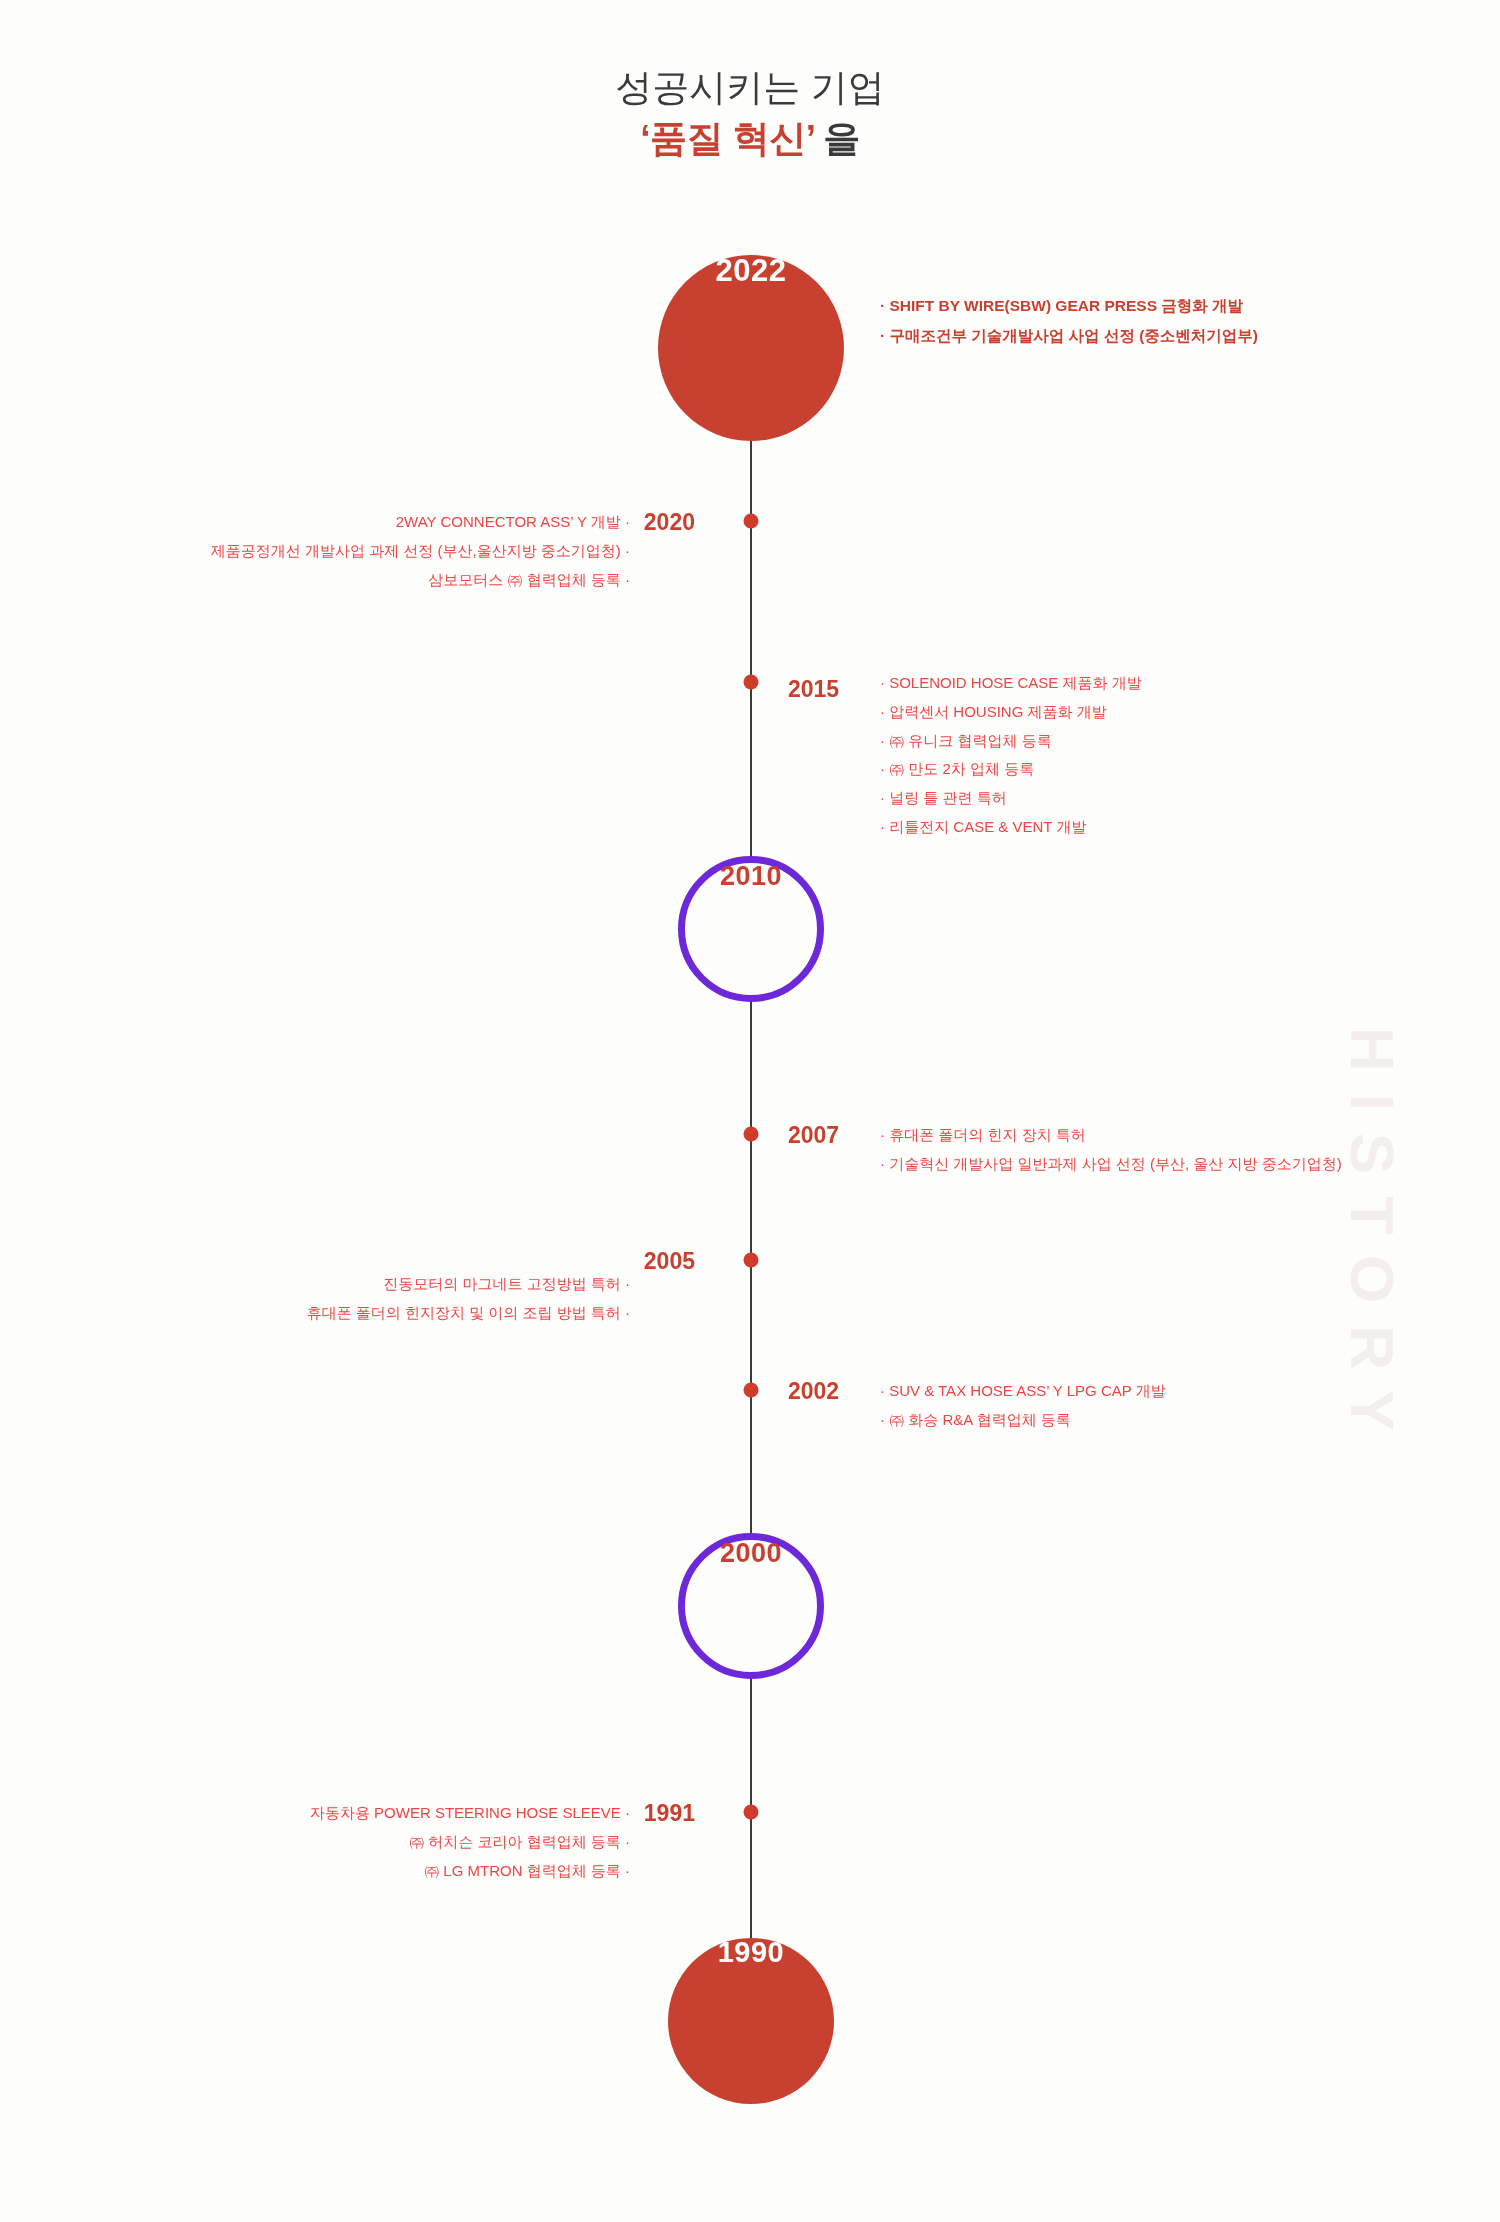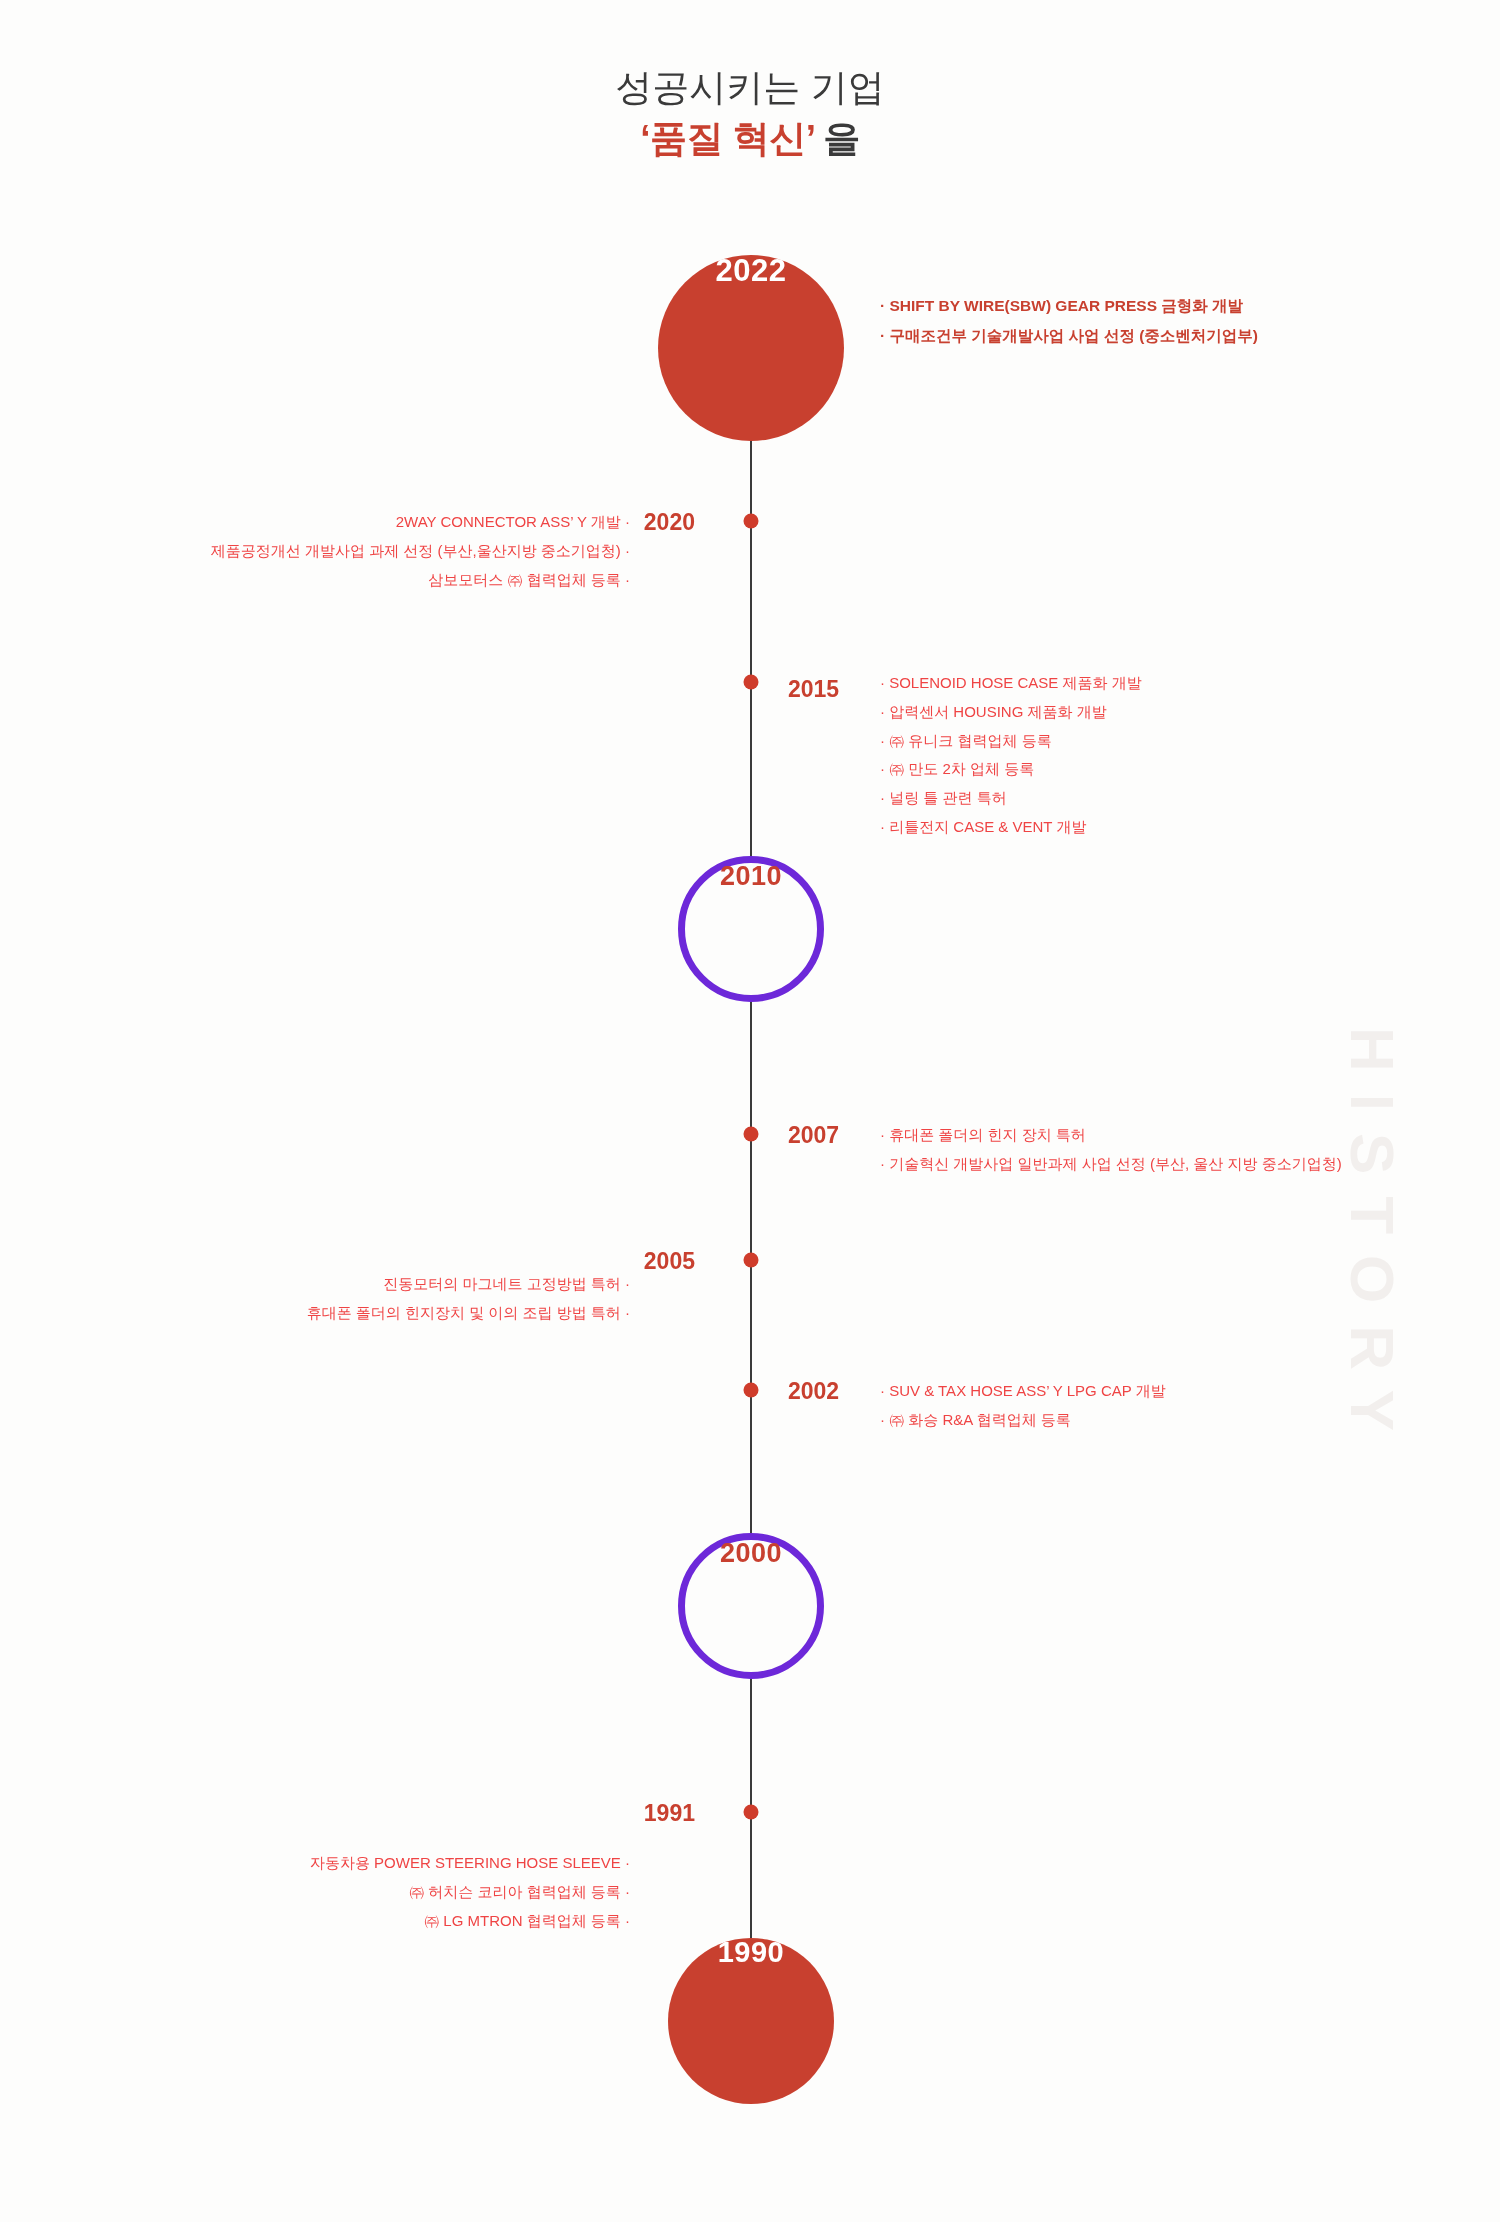--- a/index.html
+++ b/index.html
@@ -212,21 +212,21 @@
     <span class="event-item">· SUV &amp; TAX HOSE ASS’ Y LPG CAP 개발</span>
     <span class="event-item">· ㈜ 화승 R&amp;A 협력업체 등록</span>
   </div>
 
   <div class="node node-outlined" style="left:678px; top:1533px; width:146px; height:146px; font-size:27px;">
     <span class="node-label">2000</span>
   </div>
 
   <div class="dot" style="top:1812px;"></div>
   <div class="year-label left-side" style="top:1802px;">1991</div>
-  <div class="events left-side" style="top:1849px;">
+  <div class="events left-side" style="top:1799px;">
     <span class="event-item">자동차용 POWER STEERING HOSE SLEEVE ·</span>
     <span class="event-item">㈜ 허치슨 코리아 협력업체 등록 ·</span>
     <span class="event-item">㈜ LG MTRON 협력업체 등록 ·</span>
   </div>
 
   <div class="node node-filled" style="left:668px; top:1938px; width:166px; height:166px; font-size:29px;">
     <span class="node-label">1990</span>
   </div>
 
 </div>

